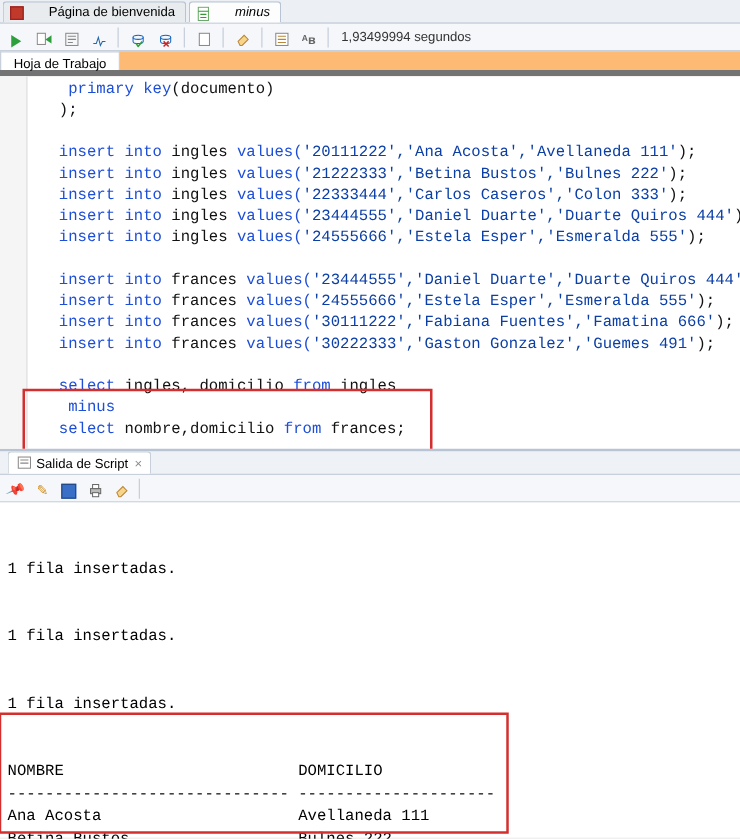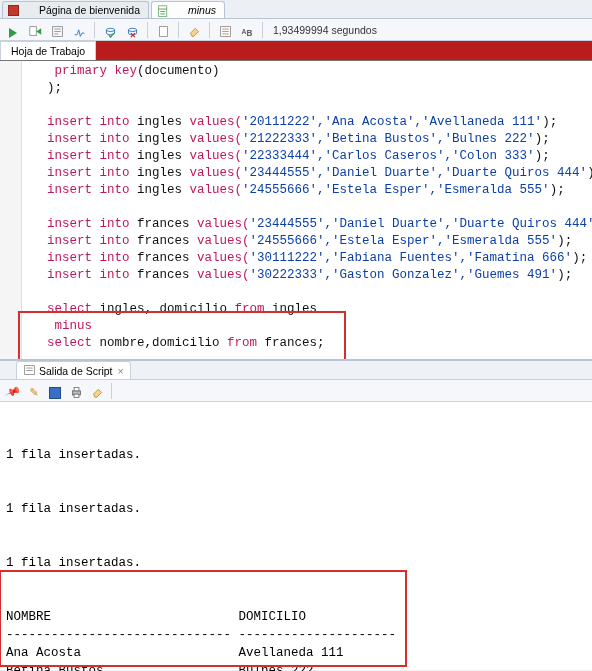--- a/index.html
+++ b/index.html
@@ -57,22 +57,22 @@
     border: 1px solid transparent;
     border-radius: 2px;
     cursor: pointer;
     font-size: 11px;
   }
   .sep { width: 1px; height: 16px; background: #c7d0db; margin: 0 2px; }
   .tri-run { width:0;height:0;border-left:8px solid #2e9f3d;border-top:5px solid transparent;border-bottom:5px solid transparent; }
   .timer-text { font-size: 10.5px; color: #333; margin-left: 4px; }
   .subtabs {
     display: flex;
-    background: #b91c1c;
-    border-bottom: 1px solid #737373;
+    background: #fdba74;
+    border-bottom: 5px solid #737373;
     height: 20px;
   }
   .subtab {
     padding: 3px 10px;
     font-size: 10.5px;
     border: 1px solid #c7d0db;
     border-bottom: none;
     background: #f7f9fc;
     cursor: pointer;
   }
@@ -93,35 +93,35 @@
   }
   .code {
     font-family: "Courier New", monospace;
     font-size: 12.5px;
     line-height: 17px;
     padding: 2px 0 2px 32px;
     white-space: pre;
     color: #111;
     position: relative;
   }
-  .kw { color: #be185d; }
+  .kw { color: #1d4ed8; }
   .str { color: #0b3fa6; }
   .hl-box {
     position: absolute;
     border: 2px solid #d32f2f;
     pointer-events: none;
   }
   .hl-select { left: 18px; top: 250px; width: 328px; height: 55px; }
   .output-header {
     display: flex;
     align-items: center;
     background: #eef1f5;
     border-bottom: 1px solid #c7d0db;
     height: 19px;
-    padding-left: 16px;
+    padding-left: 6px;
     font-size: 10.5px;
     text-align: center;
   }
   .out-tab {
     display: flex; align-items: center; gap: 3px;
     padding: 2px 6px;
     background: #fff;
     border: 1px solid #c7d0db;
     border-bottom: none;
     border-radius: 3px 3px 0 0;

